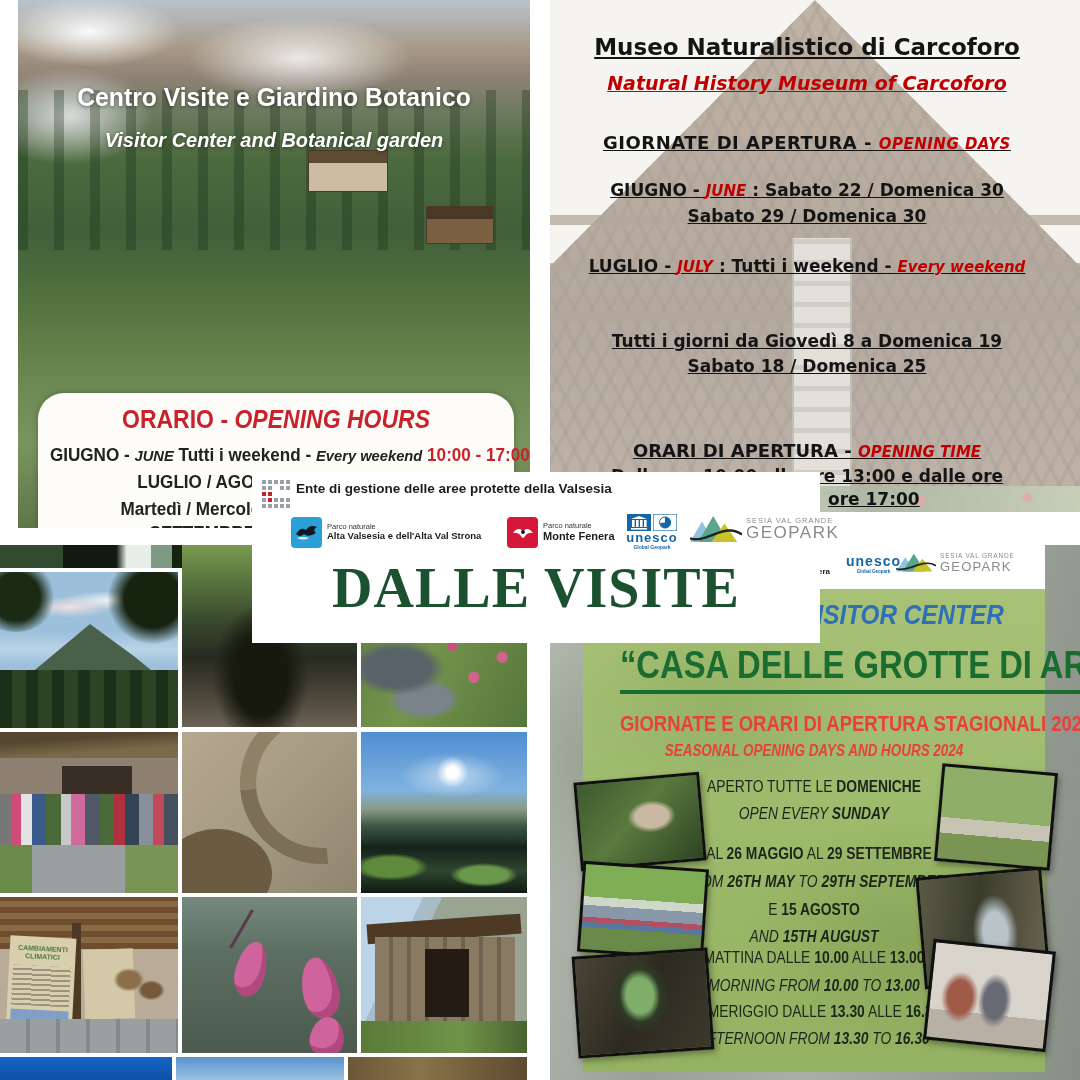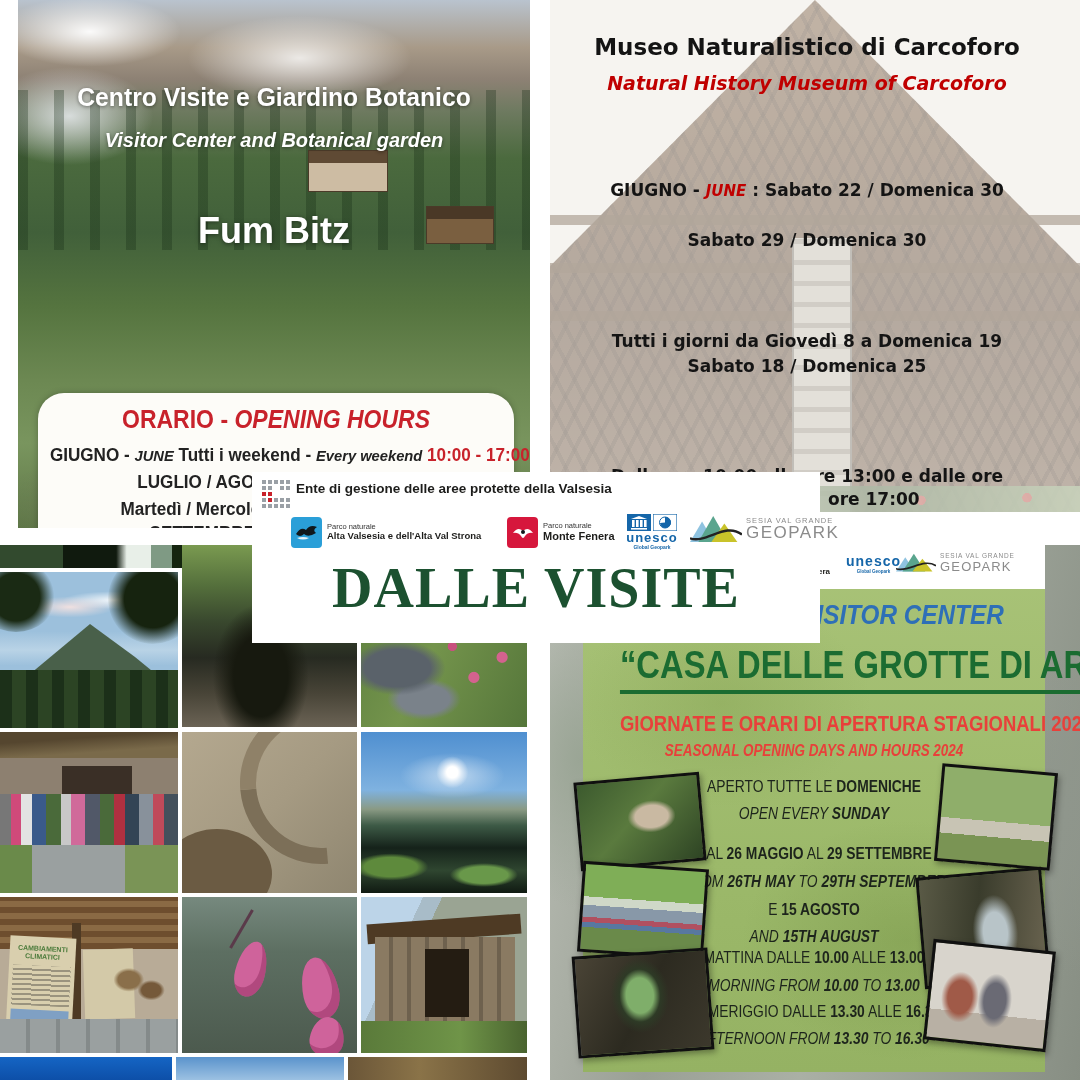--- a/index.html
+++ b/index.html
@@ -52,27 +52,27 @@
   .mc-column{left:242px;top:238px;width:56px;height:274px;
     background:repeating-linear-gradient(0deg,#c4beb2 0 16px,#968f83 16px 21px);
     border-left:2px solid #6f6a60;border-right:2px solid #6f6a60;}
   .mc-flowers{left:0;bottom:0;width:100%;height:26px;opacity:.85;
     background:radial-gradient(circle 5px at 10% 50%, #c24038 90%, rgba(0,0,0,0)),
                radial-gradient(circle 5px at 30% 40%, #c24038 90%, rgba(0,0,0,0)),
                radial-gradient(circle 5px at 70% 55%, #c24038 90%, rgba(0,0,0,0)),
                radial-gradient(circle 5px at 90% 45%, #c24038 90%, rgba(0,0,0,0)),
                linear-gradient(90deg,#4e6b3a,#76935c 30%,#3f5c33 60%,#82a06a);}
   .mc-overlay{inset:0;background:rgba(248,246,243,.60);}
-  .mc-line{left:0;right:16px;text-align:center;font-family:"DejaVu Sans",sans-serif;font-weight:700;color:#141414;white-space:nowrap;}
+  .mc-line{left:0;right:16px;text-align:center;font-family:"DejaVu Sans",sans-serif;font-weight:700;color:#141414;white-space:nowrap;text-decoration:underline;}
   .mc-title{top:34px;font-size:23px;}
   .mc-sub{top:72px;font-size:19px;font-style:italic;color:#c00000;}
   .mc-days{top:132px;font-size:18px;letter-spacing:.5px;}
   .mc-red{color:#c00000;font-style:italic;font-size:15px;}
   .mc-body{font-size:17px;}
-  .mc-june{top:180px;} .mc-june2{top:206px;margin-top:24px;}
+  .mc-june{top:180px;} .mc-june2{top:206px;}
   .mc-july{top:256px;} 
   .mc-aug{top:306px;} .mc-aug2{top:331px;} .mc-aug3{top:356px;}
   .mc-time{top:440px;font-size:18px;}
   .mc-t1{top:466px;}
   .mc-t2{top:489px;text-align:left;padding-left:278px;}
 
   
   #banner{left:252px;top:472px;width:568px;height:171px;background:#fff;z-index:10;}
   .bn-ente{left:44px;top:9px;font-size:13.5px;font-weight:700;color:#1d1d1b;white-space:nowrap;}
   .bn-regione{left:10px;top:8px;width:28px;height:32px;}
@@ -233,44 +233,46 @@
 <div id="stage">
 
   <div id="poster-fumbitz" class="abs">
     <div class="abs fb-photo"></div>
     <div class="abs fb-trees"></div>
     <div class="abs fb-house fb-house1"></div>
     <div class="abs fb-house fb-house2"></div>
     <div class="abs fb-rock"></div>
     <div class="abs fb-title">Centro Visite e Giardino Botanico</div>
     <div class="abs fb-subtitle">Visitor Center and Botanical garden</div>
-    <div class="abs fb-name">Fum Bitz</div>
     <div class="abs orario-panel">
       <div class="abs orario-h"><span>ORARIO - </span><span class="it-en">OPENING HOURS</span></div>
       <div class="abs o-row o-r1"><span>GIUGNO - </span><span class="mon-en">JUNE</span><span>  Tutti i weekend - </span><span class="mon-en">Every weekend</span><span class="time"> 10:00 - 17:00</span></div>
       <div class="abs o-row o-r2"><span>LUGLIO / AGOSTO - </span><span class="mon-en">JULY / AUGUST</span><span class="time">10:00 - 17:00</span></div>
       <div class="abs o-row o-r3"><span>Martedì / Mercoledì chiusura ore </span><span class="time">15:30</span></div>
       <div class="abs o-row o-r4"><span>SETTEMBRE - </span><span class="mon-en">SEPTEMBER</span><span> Tutti</span></div>
     </div>
   </div>
 
   <div id="poster-carcoforo" class="abs">
     <div class="abs mc-gable"></div>
     <div class="abs mc-rail mc-rail1"></div>
     <div class="abs mc-rail mc-rail2"></div>
     <div class="abs mc-rail mc-rail3"></div>
     <div class="abs mc-column"></div>
     <div class="abs mc-flowers"></div>
     <div class="abs mc-overlay"></div>
     <div class="abs mc-line mc-title">Museo Naturalistico di Carcoforo</div>
     <div class="abs mc-line mc-sub">Natural History Museum of Carcoforo</div>
+    <div class="abs mc-line mc-days"><span>GIORNATE DI APERTURA - </span><span class="mc-red">OPENING DAYS</span></div>
     <div class="abs mc-line mc-body mc-june"><span>GIUGNO - </span><span class="mc-red">JUNE</span><span> : Sabato 22 / Domenica 30</span></div>
     <div class="abs mc-line mc-body mc-june2">Sabato 29 / Domenica 30</div>
+    <div class="abs mc-line mc-body mc-july"><span>LUGLIO - </span><span class="mc-red">JULY</span><span> : Tutti i weekend - </span><span class="mc-red">Every weekend</span></div>
     <div class="abs mc-line mc-body mc-aug2">Tutti i giorni da Giovedì 8 a Domenica 19</div>
     <div class="abs mc-line mc-body mc-aug3">Sabato 18 / Domenica 25</div>
+    <div class="abs mc-line mc-time"><span>ORARI DI APERTURA - </span><span class="mc-red">OPENING TIME</span></div>
     <div class="abs mc-line mc-body mc-t1">Dalle ore 10:00 alle ore 13:00 e dalle ore</div>
     <div class="abs mc-line mc-body mc-t2">ore 17:00</div>
   </div>
 
   <div id="ph-waterfall" class="abs ph"></div>
   <div id="ph-mountain" class="abs ph">
     <div class="abs mv-cloud"></div>
     <div class="abs mv-mountain"></div>
     <div class="abs mv-forest"></div>
     <div class="abs mv-branch"></div>

